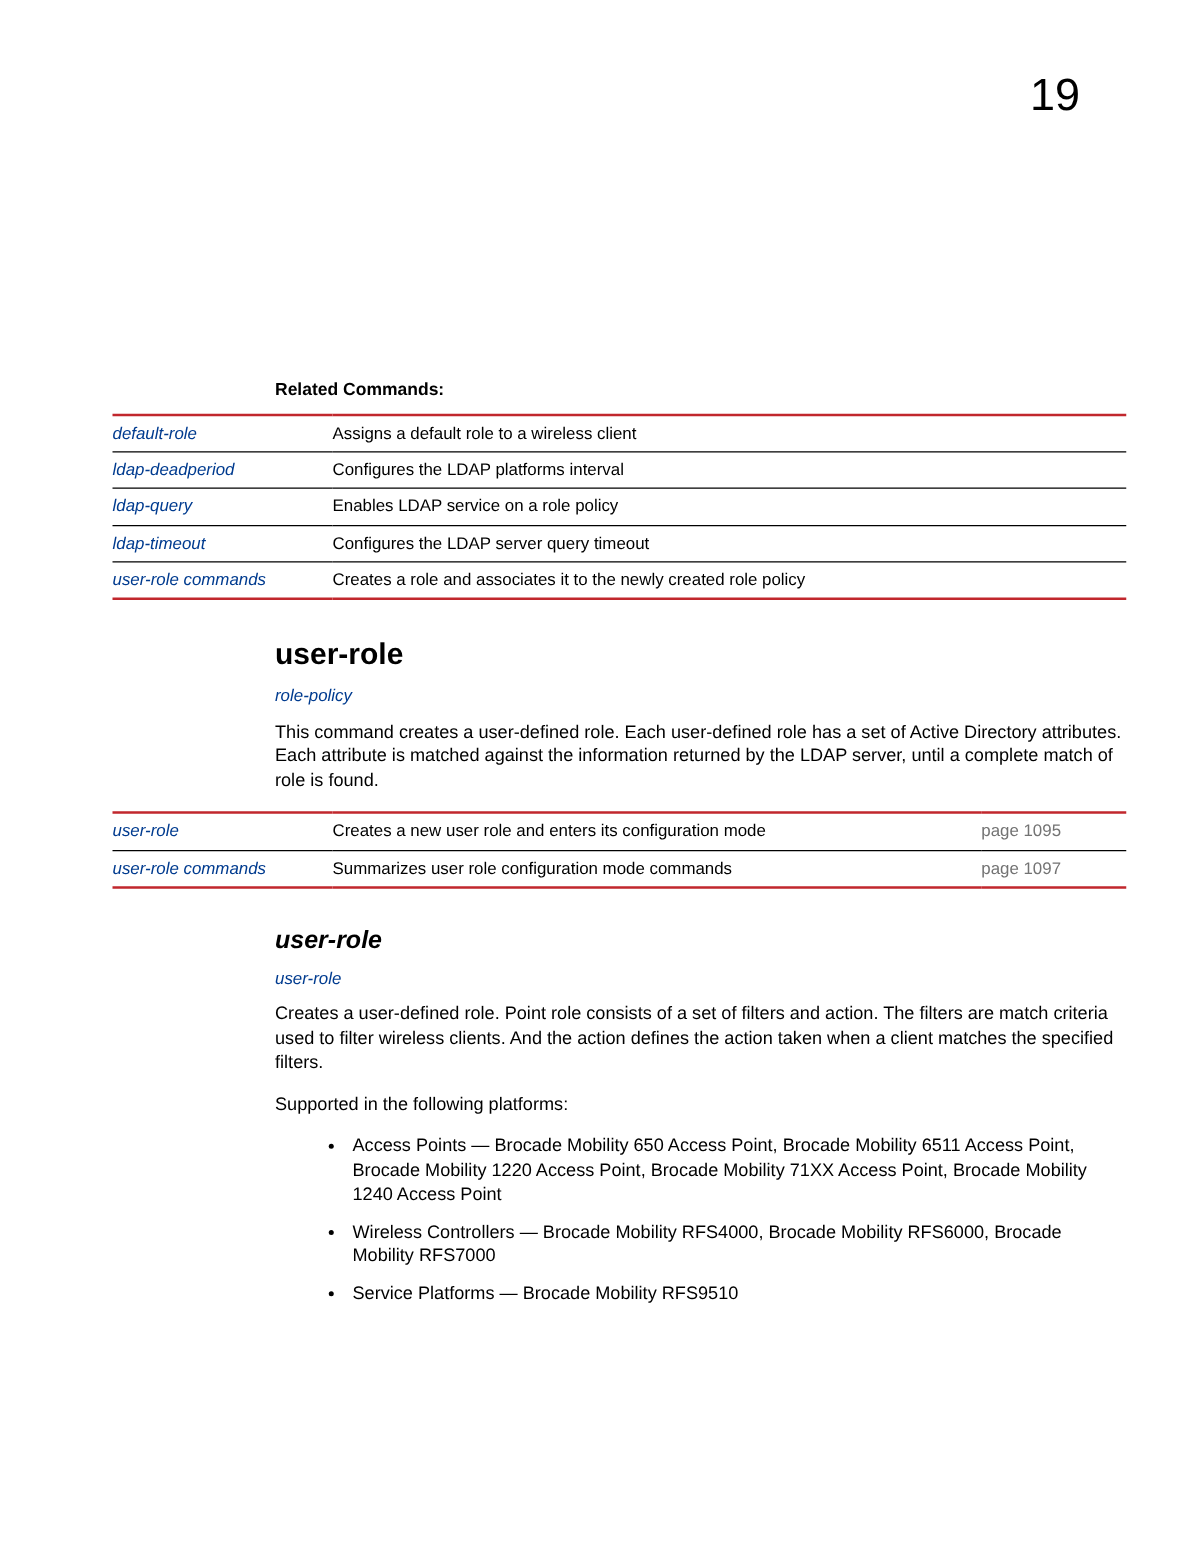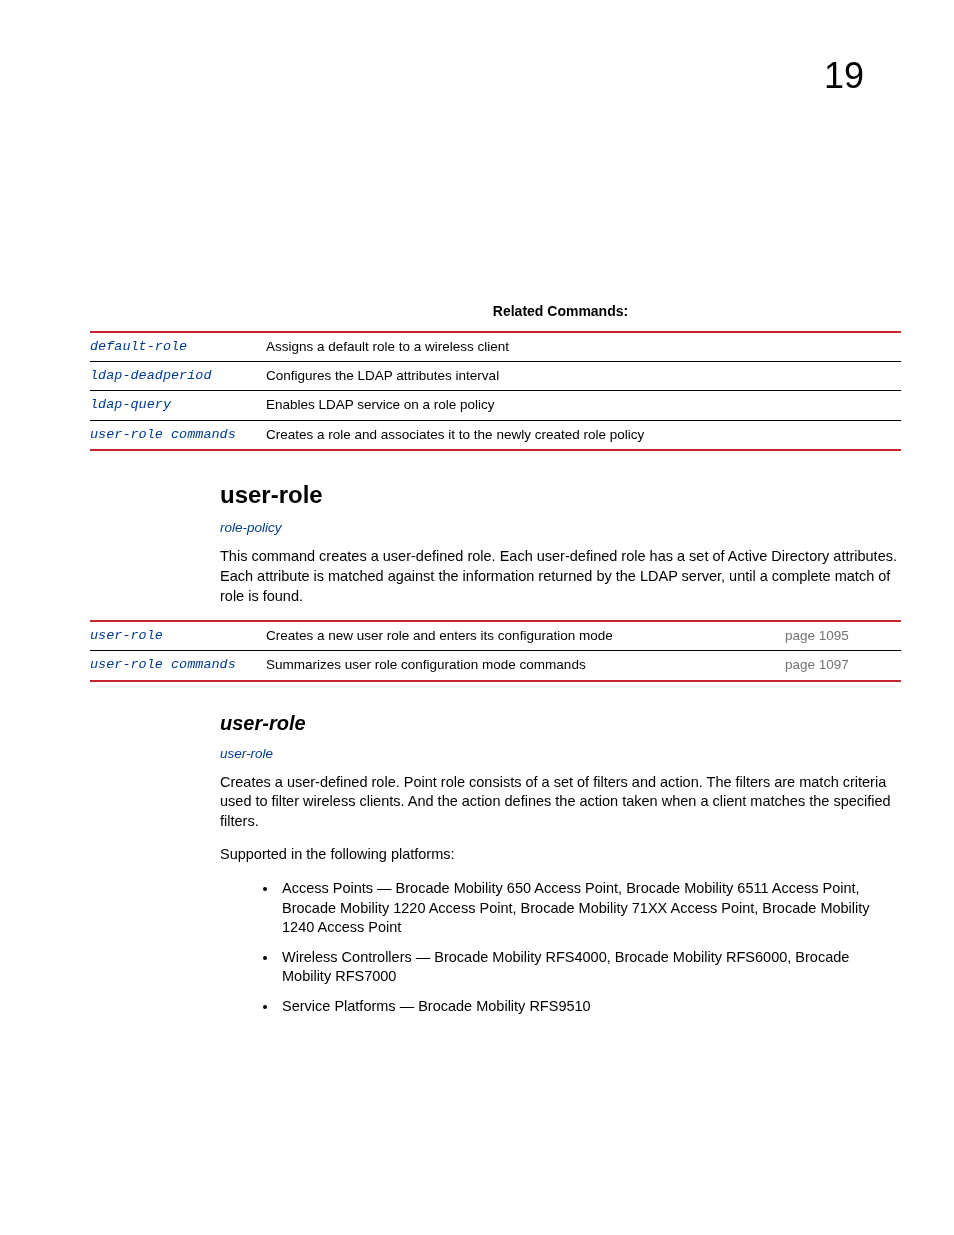--- a/index.html
+++ b/index.html
@@ -32,21 +32,20 @@
   .content {
     margin-top: 250px;
   }
   .indent {
     margin-left: 130px;
   }
   .section-label {
     font-weight: 700;
     font-size: 14px;
     margin-bottom: 10px;
-    text-align: center;
   }
   table.cmd-table {
     width: 100%;
     border-collapse: collapse;
     font-size: 13.5px;
     margin-bottom: 28px;
   }
   table.cmd-table tr td {
     border-top: 1px solid #000;
     border-bottom: 1px solid #000;
@@ -59,21 +58,21 @@
   table.cmd-table tr:last-child td {
     border-bottom: 2px solid #c1272d;
     margin-left: 41px;
   }
   .cmd-link {
     color: #003b8f;
     font-style: italic;
     width: 160px;
     display: inline-block;
   }
-  td.col-cmd { width: 170px; padding-left:4px;font-family:Liberation Mono, monospace;}
+  td.col-cmd { width: 170px; padding-left:4px;}
   td.col-page { width: 110px; text-align:left;}
   .page-link { color: #737373; }
   h2.sect-h {
     font-family: Arial, Helvetica, sans-serif;
     font-size: 24px;
     font-weight: 700;
     margin: 20px 0 8px 0;
   }
   h3.sub-h {
     font-family: Arial, Helvetica, sans-serif;
@@ -123,25 +122,29 @@
     </div>
 
     <table class="cmd-table">
       <tbody>
           <tr>
         <td class="col-cmd"><span class="cmd-link">default-role</span></td>
         <td>Assigns a default role to a wireless client</td>
       </tr>
       <tr>
         <td class="col-cmd"><span class="cmd-link">ldap-deadperiod</span></td>
-        <td>Configures the LDAP attributes interval</td>
+        <td>Configures the LDAP platforms interval</td>
       </tr>
       <tr>
         <td class="col-cmd"><span class="cmd-link">ldap-query</span></td>
         <td>Enables LDAP service on a role policy</td>
+      </tr>
+      <tr>
+        <td class="col-cmd"><span class="cmd-link">ldap-timeout</span></td>
+        <td>Configures the LDAP server query timeout</td>
       </tr>
       <tr>
         <td class="col-cmd"><span class="cmd-link">user-role commands</span></td>
         <td>Creates a role and associates it to the newly created role policy</td>
       </tr>
     </tbody>
       </table>
 
     <div class="indent">
       <h2 class="sect-h">user-role</h2>

